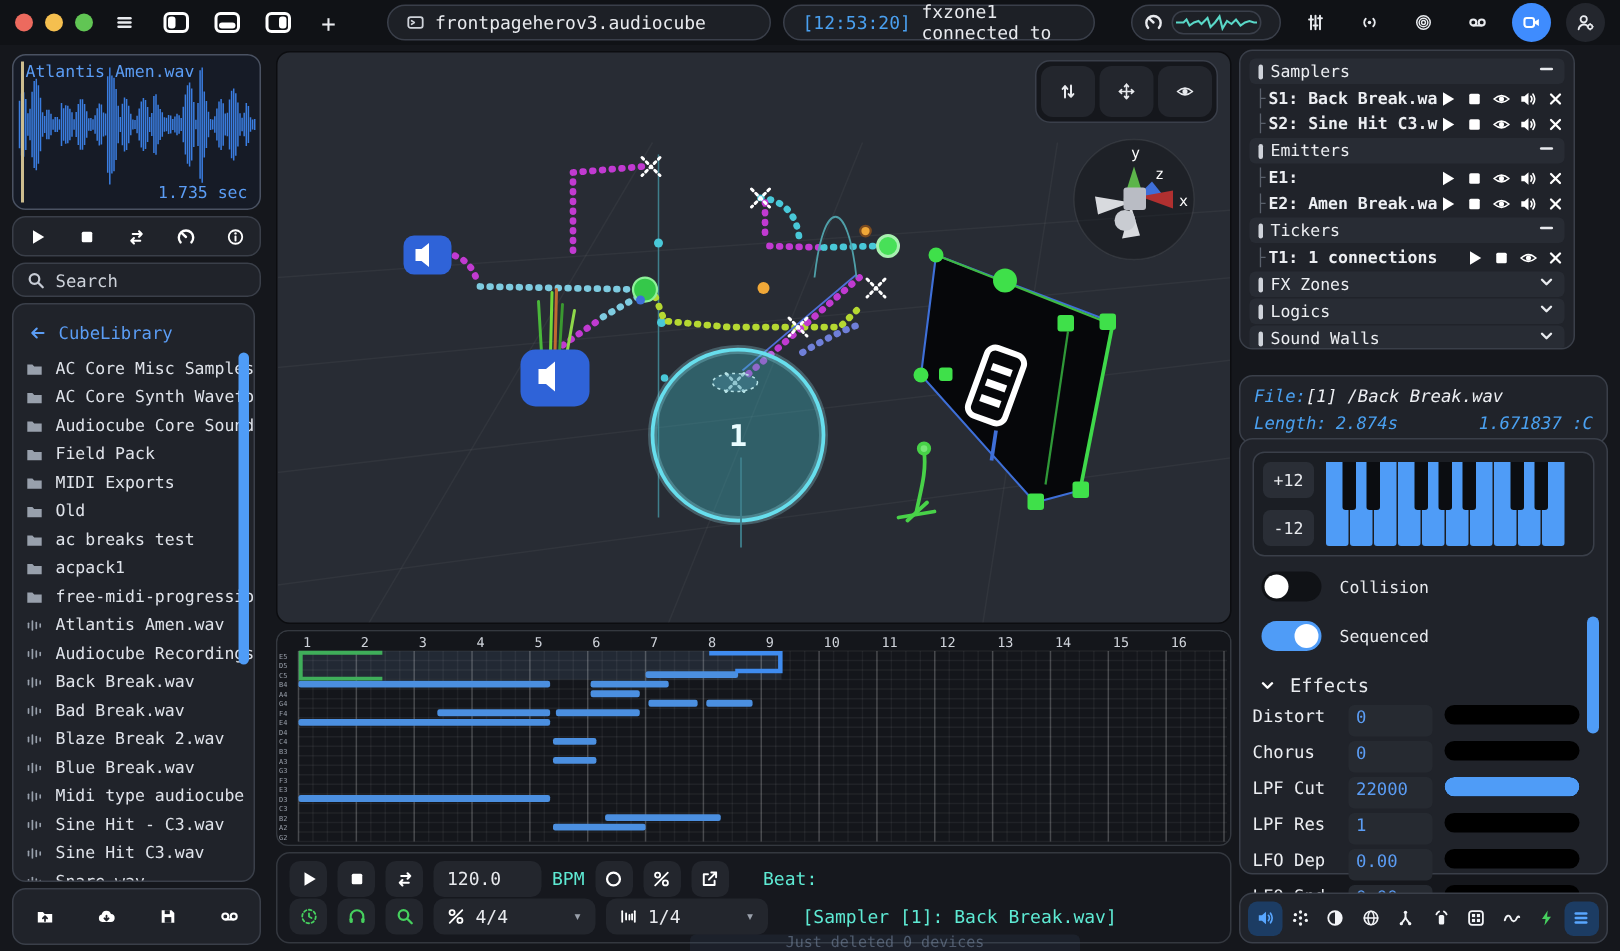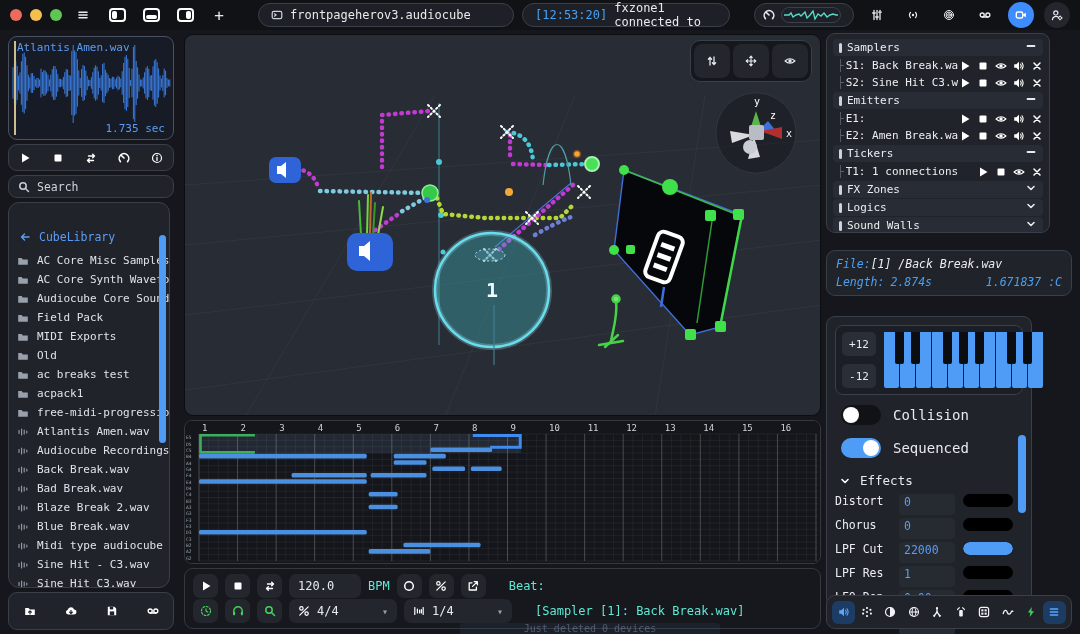--- a/index.html
+++ b/index.html
@@ -39,21 +39,21 @@
   #wave-card { left:8px; top:36px; width:166px; height:104px; background:#161b26; border-color:#4a5262; overflow:hidden; }
   #wave-name { position:absolute; left:8px; top:4px; font-size:11px; color:#5b9df5; z-index:2; }
   #wave-dur  { position:absolute; right:8px; bottom:4px; font-size:11px; color:#5b9df5; z-index:2; }
   #wave-svg  { position:absolute; left:0; top:8px; }
   #playhead  { position:absolute; left:5px; top:4px; bottom:4px; width:2px; background:#cdbd8e; z-index:2; }
   #preview-controls { left:8px; top:144px; width:166px; height:27px; display:flex; align-items:center; justify-content:space-around; }
   #preview-controls .ic { color:#fff; }
   #search-card { left:8px; top:175px; width:166px; height:23px; display:flex; align-items:center; gap:7px; padding:0 9px; color:#c7ccd5; }
   #search-input { background:transparent; border:none; outline:none; color:#dfe3ea; font:inherit; font-size:11.5px; width:110px; }
   #search-input::placeholder { color:#cdd2da; }
-  #library-card { left:8px; top:202px; width:162px; height:386px; overflow:hidden; padding:24px 0 0 0;border-radius:11px; }
+  #library-card { left:8px; top:202px; width:162px; height:386px; overflow:hidden; padding:9px 0 0 0; }
   #library-head { display:flex; align-items:center; gap:8px; color:#5b9df5; font-size:11.5px; padding:3px 10px 7px 10px; }
   #library-list { position:relative; }
   .lrow { display:flex; align-items:center; gap:8px; height:19px; padding:0 8px; font-size:11px; color:#dfe3ea; white-space:nowrap; overflow:hidden; }
   .lrow .ic { color:#98a0ac; flex:0 0 auto; }
   .lrow .badge { margin-left:auto; color:#98a0ac; }
   #library-scroll { position:absolute; right:3px; top:32px; width:7px; height:208px; background:#4f9cf7; border-radius:4px; }
   #side-toolbar { left:8px; top:592px; width:166px; height:38px; display:flex; align-items:center; justify-content:space-around; color:#fff; }
 
   
   #viewport { position:absolute; left:184px; top:34px; width:637px; height:382px; background:#282c34; border:1px solid #0c0d10; border-radius:9px; overflow:hidden; }
@@ -77,35 +77,35 @@
   .tlabel { font-size:12px; color:#5eead4; }
 
   
   #objects-card { left:826px; top:33px; width:224px; height:200px; padding:4px 6px; font-size:11px; overflow:hidden; }
   .ogroup-head { display:flex; align-items:center; height:17px; background:#282c34; border-radius:4px; padding:0 6px; margin:1px 0; }
   .ogroup-head .flag { width:3px; height:10px; background:#cfd3da; border-radius:2px; margin-right:5px; }
   .ogroup-head .glabel { color:#eceef2; }
   .ogroup-head .gctl { margin-left:auto; color:#e8eaee; }
   .oitem { display:flex; align-items:center; height:17px; padding-left:4px; }
   .oitem .tree { color:#5a616c; margin-right:2px; }
-  .oitem .olabel { color:#eceef2; white-space:nowrap; overflow:hidden; flex:1; }
+  .oitem .olabel { color:#eceef2; white-space:nowrap; overflow:hidden; flex:1;font-weight:bold; }
   .oitem .octls { display:flex; gap:6px; color:#fff; flex:0 0 auto; }
   #fileinfo-card { left:826px; top:250px; width:246px; height:46px; padding:4px 9px; font-size:11.5px;font-style:italic; }
   #fileinfo-card .row { display:flex; height:18px; align-items:center; }
-  #detail-card { left:826px; top:316px; width:206px; height:291px; padding:8px; }
+  #detail-card { left:826px; top:292px; width:246px; height:291px; padding:8px; }
   #kb-box { border:1px solid #3a3f49; border-radius:8px; background:#1b1e24; height:70px; display:flex; align-items:center; gap:8px; padding:6px; }
   .transpose { width:34px; height:24px; background:#2a2e36; border-radius:5px; display:flex; align-items:center; justify-content:center; font-size:11px; }
   #kb-keys { position:relative; height:56px; flex:1; }
   .wkey { position:absolute; top:0; bottom:0; background:#4f9cf7; border-radius:0 0 2px 2px; }
   .bkey { position:absolute; top:0; height:32px; background:#0b0d11; border-radius:0 0 2px 2px; }
   .togglerow { display:flex; align-items:center; gap:12px; height:26px; margin-top:7px; padding-left:6px; }
   .tog { width:40px; height:20px; border-radius:10px; background:#101216; position:relative; flex:0 0 auto; }
   .tog .knob { position:absolute; top:2px; width:16px; height:16px; border-radius:50%; background:#fff; left:2px; }
   .tog.on { background:#4f9cf7; } .tog.on .knob { left:22px; }
-  .toglabel { font-size:14px; }
+  .toglabel { font-size:11px; }
   #fx-head { display:flex; align-items:center; gap:9px; font-size:12.5px; margin:12px 0 6px 4px; }
   .fxrow { display:flex; height:21px; margin:3px 0; font-size:11.5px; }
   .fxrow .fxlabel { width:64px; color:#eceef2; }
   .fxrow .fxval { width:56px; color:#5b9df5; background:#262a31; border-radius:4px; padding:1px 5px; margin-right:8px; }
   .fxbar { flex:1; height:13px; background:#000; border-radius:7px; position:relative; overflow:hidden; margin-right:10px; }
   .fxbar .fill { position:absolute; left:0; top:0; bottom:0; border-radius:7px; background:#4f9cf7; }
   #detail-scroll { position:absolute; right:5px; top:118px; width:8px; height:78px; background:#4f9cf7; border-radius:4px; }
   #bottomicons-card { left:826px; top:595px; width:246px; height:34px; display:flex; align-items:center; justify-content:space-between; padding:0 5px; }
   .bicon { width:23px; height:23px; border-radius:6px; display:flex; align-items:center; justify-content:center; color:#f2f4f7; }
   .bicon.active { background:#1c3c63; color:#58a6ff; }

